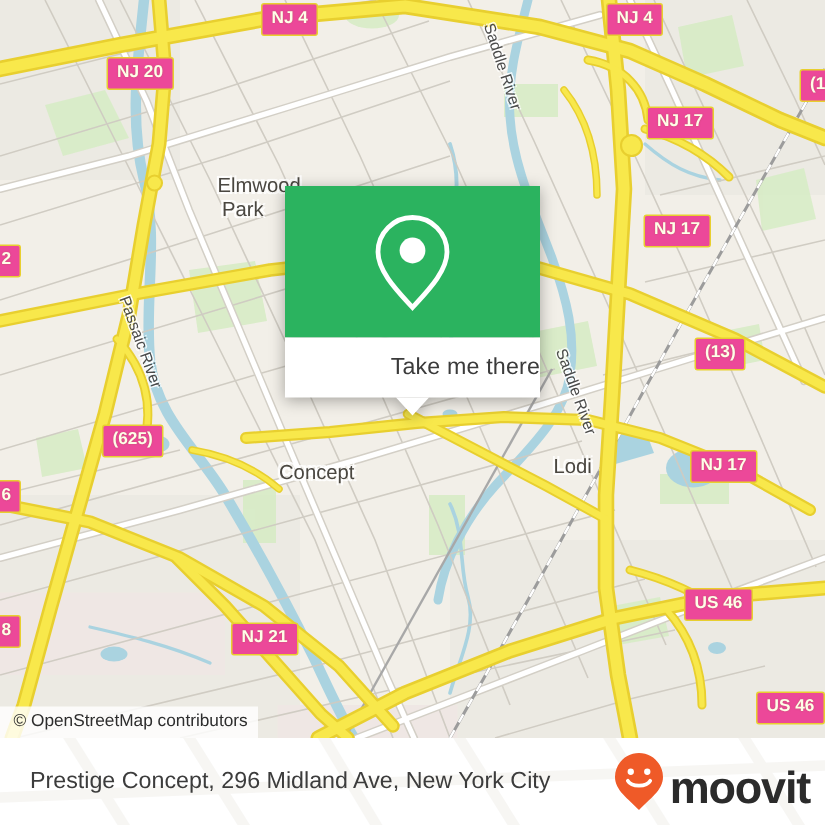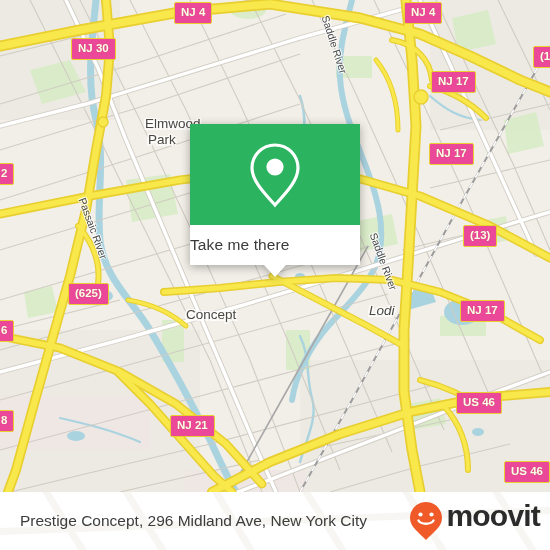--- a/index.html
+++ b/index.html
@@ -95,21 +95,21 @@
     display: flex;
     align-items: center;
     justify-content: center;
   }
   #poi-card-button {
     width: 170px;
     height: 40px;
     background: #ffffff;
     display: flex;
     align-items: center;
-    justify-content: flex-start;
+    justify-content: flex-end;
     cursor: pointer;
   }
   #poi-card-button-label {
     font-family: "Liberation Sans", sans-serif;
     font-size: 15.5px;
     color: #3b3b3b;
     letter-spacing: .1px;
   }
   #poi-card-pointer {
     width: 0; height: 0;
@@ -156,21 +156,21 @@
     position: relative;
     font-family: "Liberation Sans", sans-serif;
     font-size: 15.5px;
     color: #3c3c3c;
     white-space: nowrap;
     z-index: 2;
   }
   #brand-logo {
     position: relative;
     display: flex;
-    align-items: flex-start;
+    align-items: flex-end;
     gap: 3px;
     z-index: 2;
   }
   #brand-name {
     font-family: "Liberation Sans", sans-serif;
     font-size: 30px;
     font-weight: bold;
     color: #2b2b2b;
     letter-spacing: -0.8px;
     line-height: 1;
@@ -341,34 +341,34 @@
         <g fill="#f8e84b" stroke="#e8cf2f" stroke-width="1.4">
           <circle cx="421" cy="97" r="7"></circle>
           <circle cx="103" cy="122" r="5"></circle>
         </g>
       </g>
     </svg>
 
     <div class="place-label city" style="left:145px;top:116px;">Elmwood</div>
     <div class="place-label city" style="left:148px;top:132px;">Park</div>
     <div class="place-label city" style="left:186px;top:307px;">Concept</div>
-    <div class="place-label city" style="left:369px;top:303px;font-style:italic;">Lodi</div>
+    <div class="place-label city" style="left:369px;top:303px;">Lodi</div>
 
     <div class="water-label" style="left:331px;top:14px;transform:rotate(72deg);transform-origin:left top;">Saddle River</div>
     <div class="water-label" style="left:88px;top:196px;transform:rotate(70deg);transform-origin:left top;">Passaic River</div>
     <div class="water-label" style="left:379px;top:231px;transform:rotate(70deg);transform-origin:left top;">Saddle River</div>
 
     <div class="shield" style="left:174px;top:2px;">
       <span>NJ 4</span>
     </div>
     <div class="shield" style="left:404px;top:2px;">
       <span>NJ 4</span>
     </div>
     <div class="shield" style="left:71px;top:38px;">
-      <span>NJ 30</span>
+      <span>NJ 20</span>
     </div>
     <div class="shield" style="left:533px;top:46px;">
       <span>(13</span>
     </div>
     <div class="shield" style="left:431px;top:71px;">
       <span>NJ 17</span>
     </div>
     <div class="shield" style="left:429px;top:143px;">
       <span>NJ 17</span>
     </div>
@@ -386,40 +386,41 @@
     </div>
     <div class="shield" style="left:-6px;top:320px;">
       <span>6</span>
     </div>
     <div class="shield" style="left:456px;top:392px;">
       <span>US 46</span>
     </div>
     <div class="shield" style="left:-6px;top:410px;">
       <span>8</span>
     </div>
-    <div class="shield" style="left:154px;top:415px;margin-left:16px;">
+    <div class="shield" style="left:154px;top:415px;">
       <span>NJ 21</span>
     </div>
     <div class="shield" style="left:504px;top:461px;">
       <span>US 46</span>
     </div>
 
     <div id="poi-card">
       <div id="poi-card-green">
         <svg width="54" height="66" viewBox="0 0 54 66">
           <path d="M27 3 C14.3 3 4 13.3 4 26 C4 39 17 52 27 63 C37 52 50 39 50 26 C50 13.3 39.7 3 27 3 Z" fill="none" stroke="#ffffff" stroke-width="3.2"></path>
           <circle cx="27" cy="25" r="8.6" fill="#ffffff"></circle>
         </svg>
       </div>
       <div id="poi-card-button">
         <span id="poi-card-button-label">Take me there</span>
       </div>
       <div id="poi-card-pointer"></div>
     </div>
 
+    <div id="attribution">© OpenStreetMap contributors</div>
   </div>
 
   <div id="footer">
     <svg id="footer-bg" width="550" height="58" viewBox="0 0 550 58">
       <rect x="0" y="0" width="550" height="58" fill="#ffffff"></rect>
       <g stroke="#f0eee9" stroke-width="7" fill="none">
         <path d="M40 -10 L90 70"></path>
         <path d="M120 -10 L170 70"></path>
         <path d="M210 -10 L258 70"></path>
         <path d="M300 -10 L350 70"></path>

